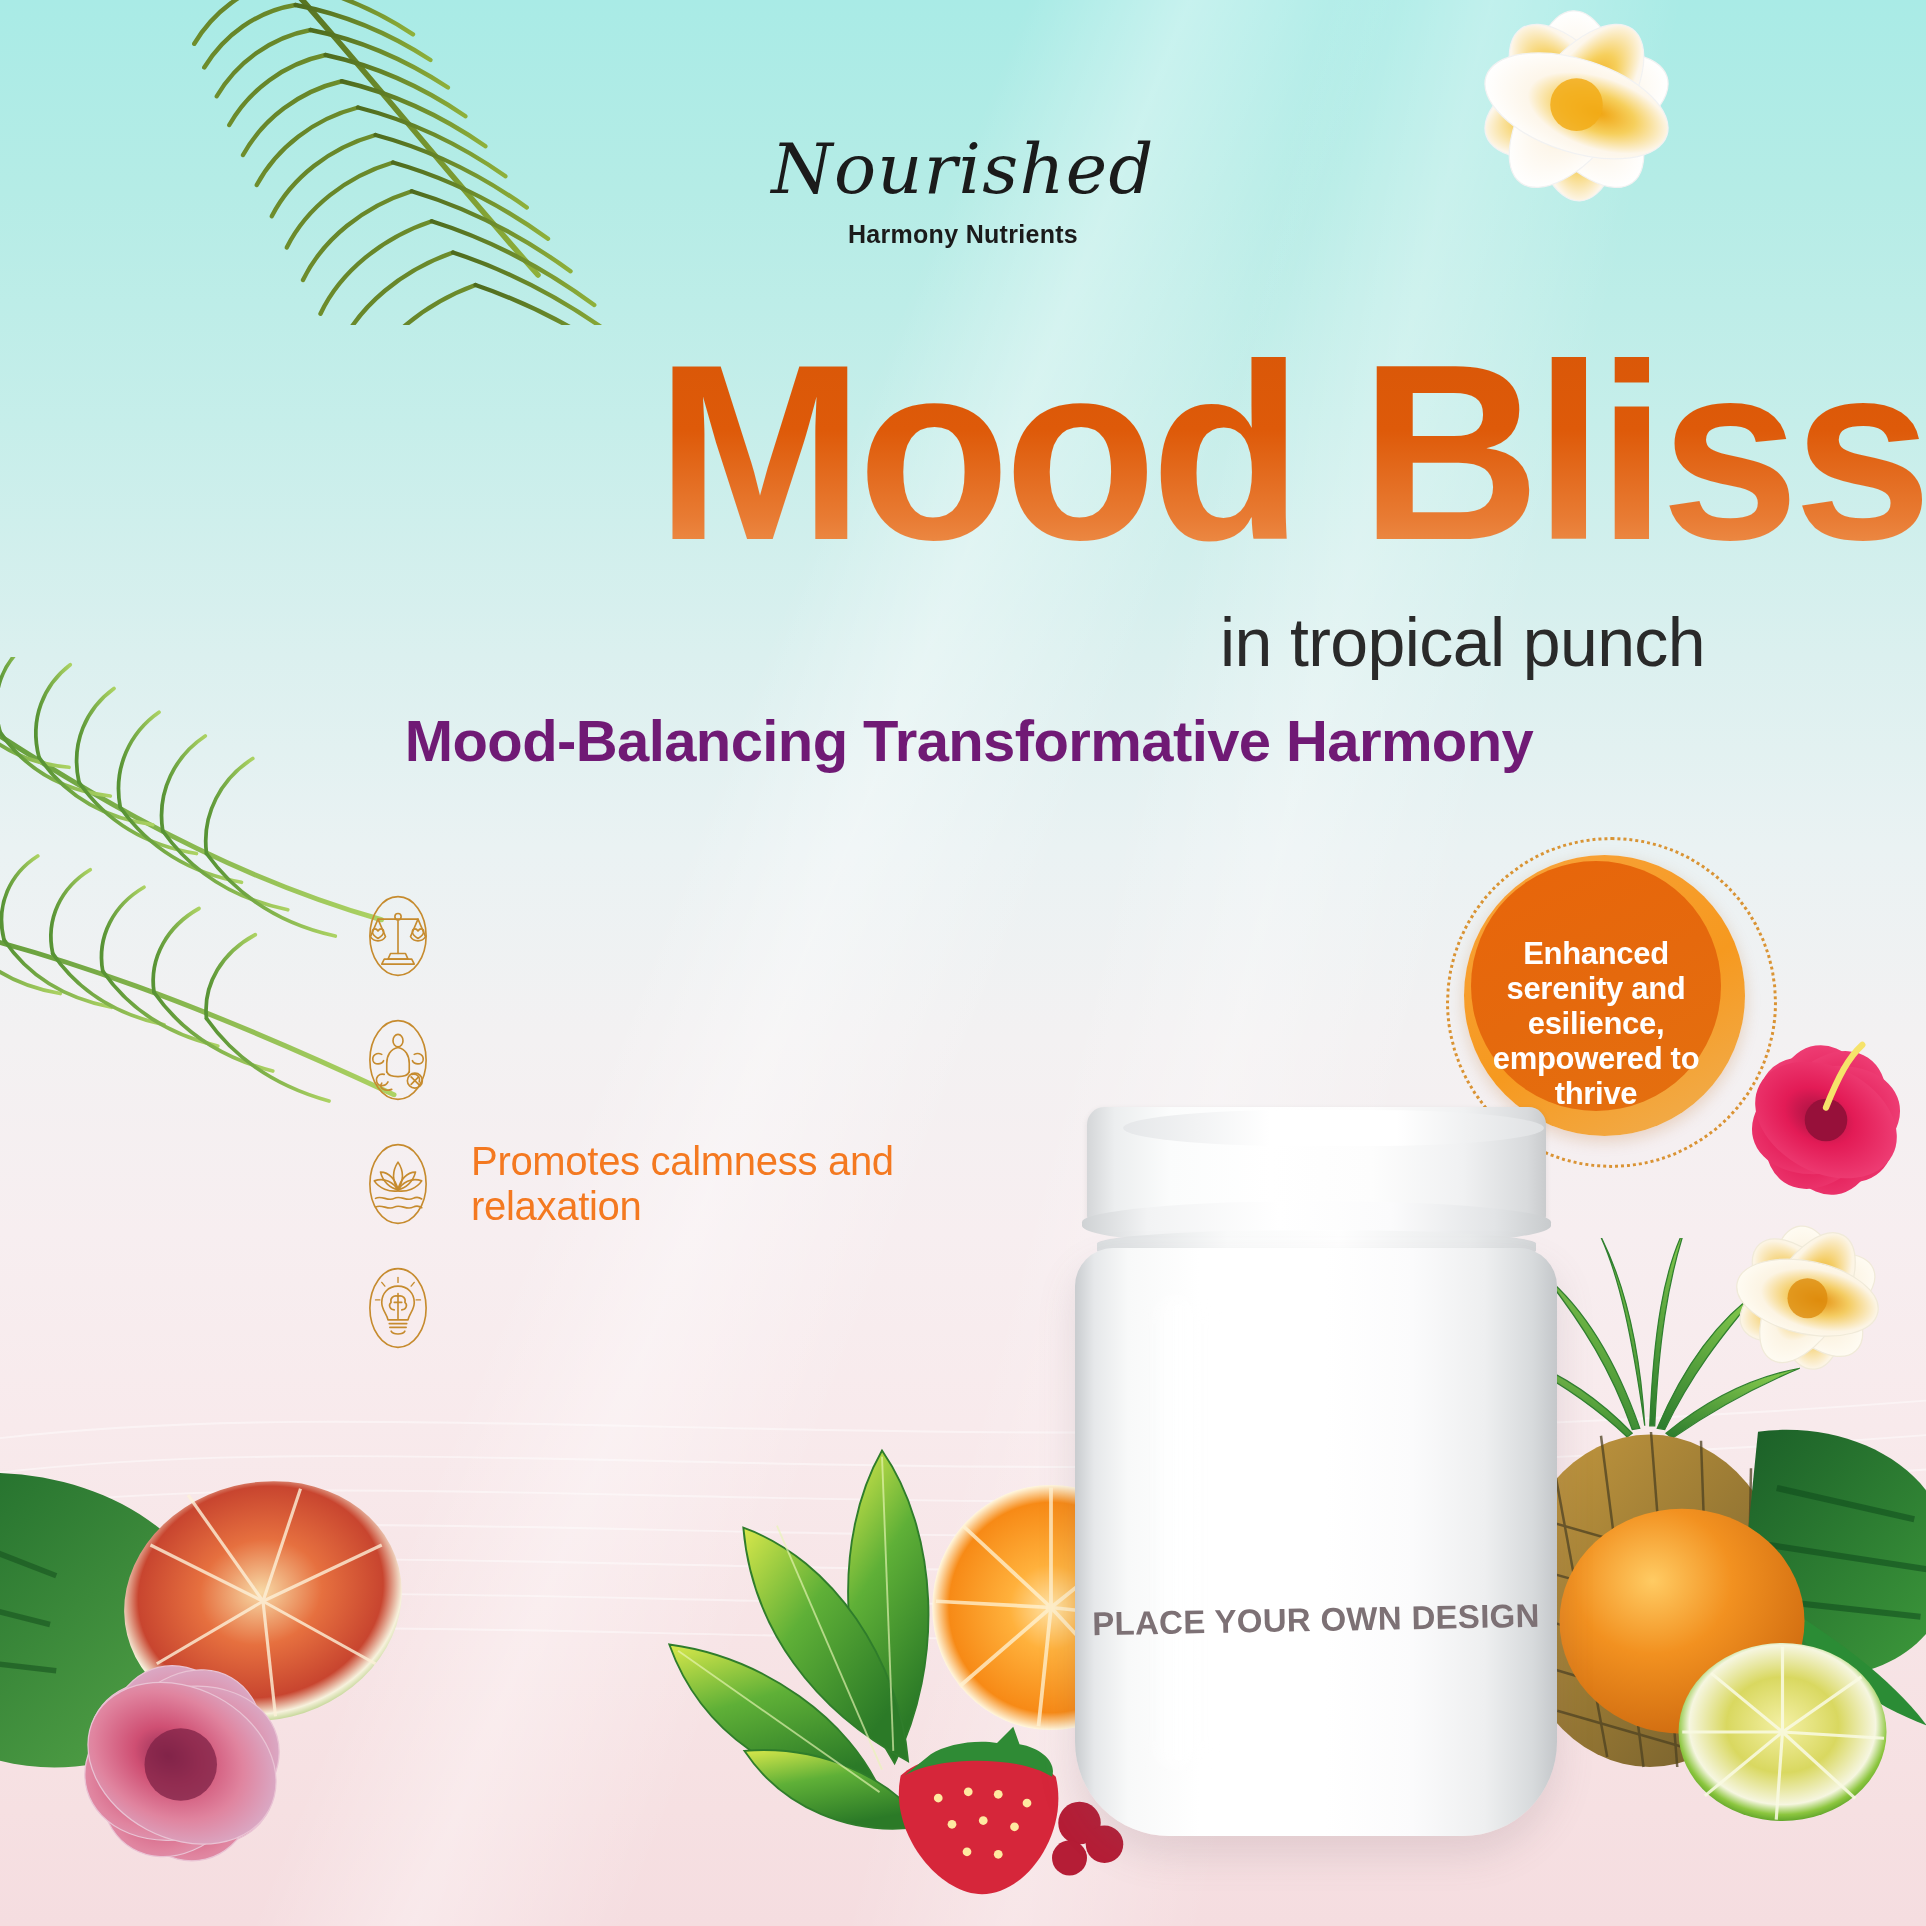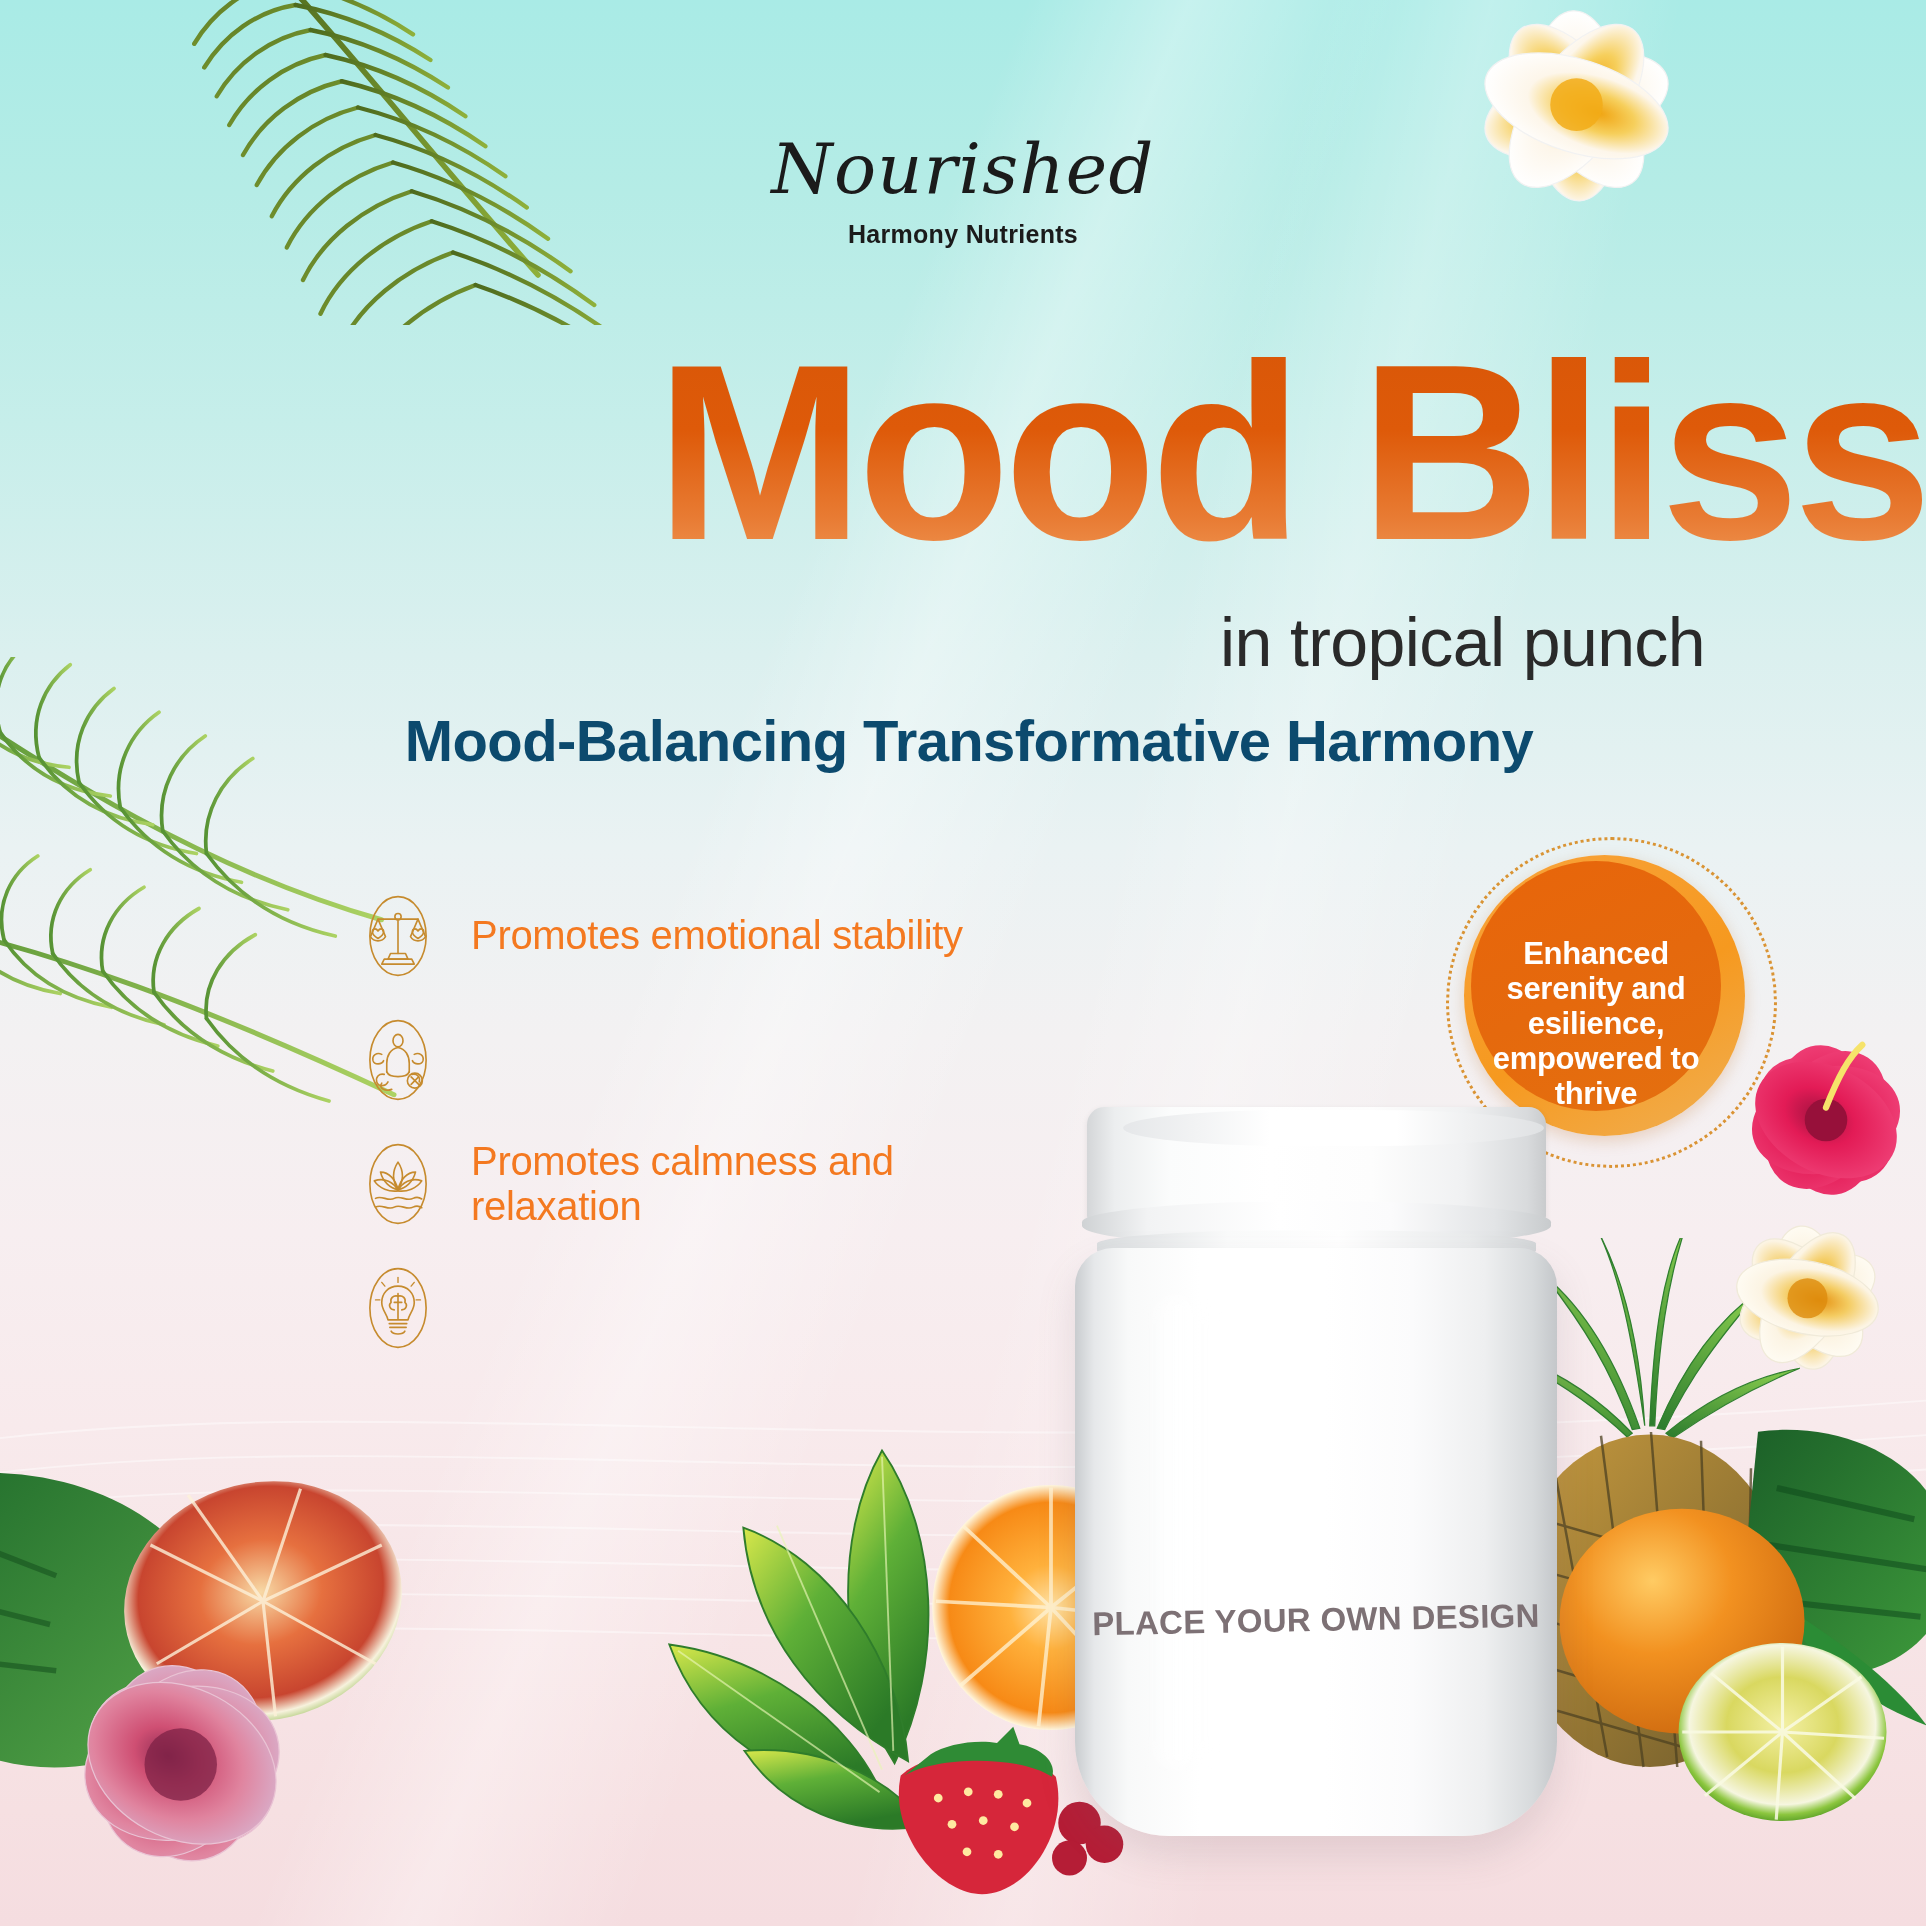--- a/index.html
+++ b/index.html
@@ -101,21 +101,21 @@
     color:#2a2a2a;
     white-space:nowrap;
   }
   .tagline{
     position:absolute; left:12px; right:0; top:707px;
     text-align:center;
     font-family:"Liberation Sans", sans-serif;
     font-weight:bold;
     font-size:58px;
     letter-spacing:-0.6px;
-    color:#0c4a6e;
+    color:#701a75;
     white-space:nowrap;
   }
 
   
   .benefits{
     position:absolute; left:363px; top:879px;
     width:600px;
   }
   .benefit{
     display:flex; align-items:center;
@@ -631,21 +631,20 @@
             <path d="M24,48 L88,48"></path>
             <path d="M24,48 L12,76 A14,14 0 0 0 36,76 Z"></path>
             <path d="M88,48 L76,76 A14,14 0 0 0 100,76 Z"></path>
             <path d="M24,67 C21,62 15,63 15,68 C15,73 24,79 24,79 C24,79 33,73 33,68 C33,63 27,62 24,67 Z"></path>
             <path d="M88,67 C85,62 79,63 79,68 C79,73 88,79 88,79 C88,79 97,73 97,68 C97,63 91,62 88,67 Z"></path>
             <path d="M44,103 L68,103 L72,112 L40,112 Z"></path>
             <path d="M34,112 L78,112 L82,120 L30,120 Z"></path>
           </g>
         </svg>
       </span>
-      <span class="b-text">Promotes emotional stability</span>
     </div>
 
     <div class="benefit">
       <span class="b-icon">
         <svg viewBox="0 0 112 150">
           <g fill="none" stroke="#c68b2e" stroke-width="2.6" stroke-linecap="round" stroke-linejoin="round">
             <ellipse cx="56" cy="75" rx="45" ry="63"></ellipse>
             <ellipse cx="56" cy="44" rx="8" ry="10"></ellipse>
             <path d="M56,55 C44,57 38,68 38,80 L38,94"></path>
             <path d="M56,55 C68,57 74,68 74,80 L74,94"></path>

